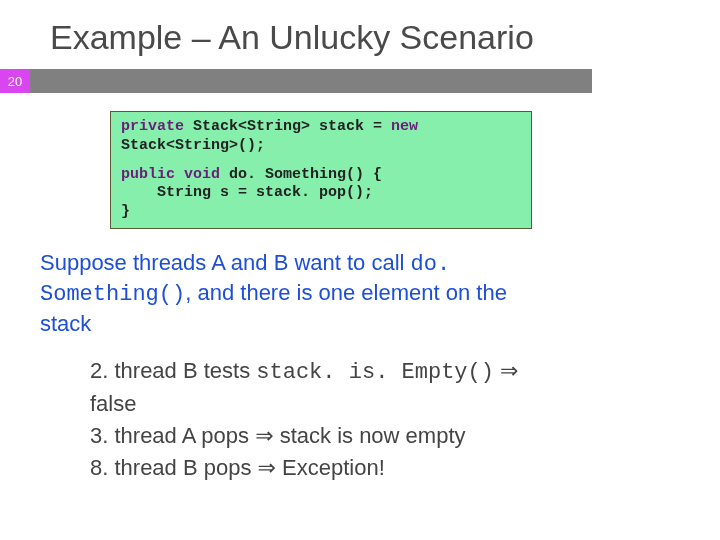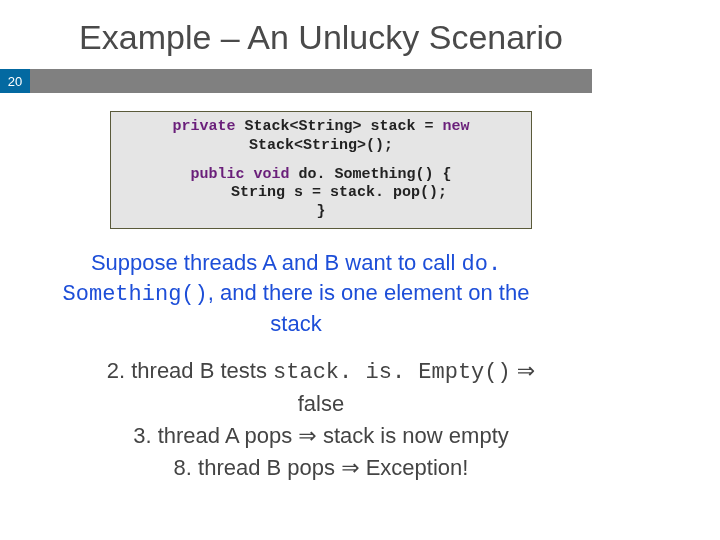--- a/index.html
+++ b/index.html
@@ -9,48 +9,47 @@
     height: 540px;
     background: #ffffff;
     font-family: Arial, Helvetica, sans-serif;
     color: #3a3a3a;
     overflow: hidden;
   }
   .slide {
     width: 592px;
     height: 540px;
     position: relative;
-    text-align: center;
   }
   .title {
     font-size: 34px;
     font-weight: 400;
     color: #4a4a4a;
     padding: 18px 0 12px 50px;
   }
   .band {
     width: 100%;
     height: 24px;
     background: #808080;
     display: flex;
     align-items: stretch;
   }
   .badge {
     width: 30px;
-    background: #0369a1;
+    background: #d946ef;
     color: #ffffff;
     font-size: 13px;
     display: flex;
     align-items: center;
     justify-content: center;
   }
   .code-box {
     margin: 18px 60px 0 110px;
     border: 1px solid #5a5a3a;
-    background: #e5e5e5;
+    background: #86efac;
     padding: 6px 10px 6px 10px;
     font-family: "Courier New", Courier, monospace;
     font-size: 15px;
     line-height: 1.25;
     color: #222;
   }
   .kw { color: #6a1f7a; font-weight: bold; }
   .fn { font-weight: bold; }
   .cm { color: #1b7a1b; }
   .para {

